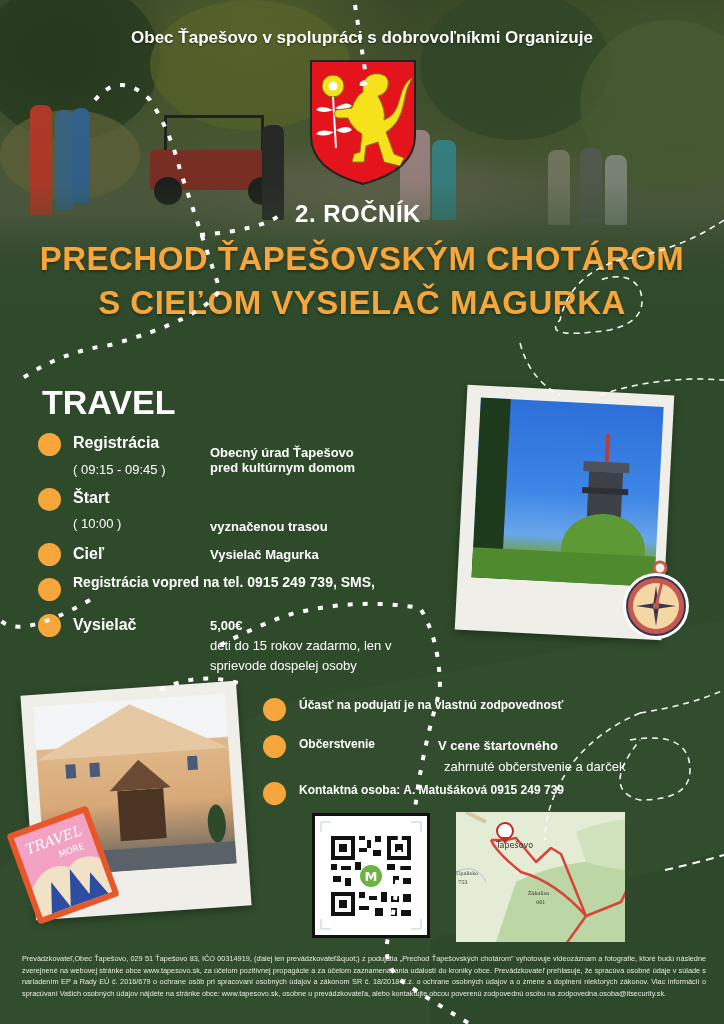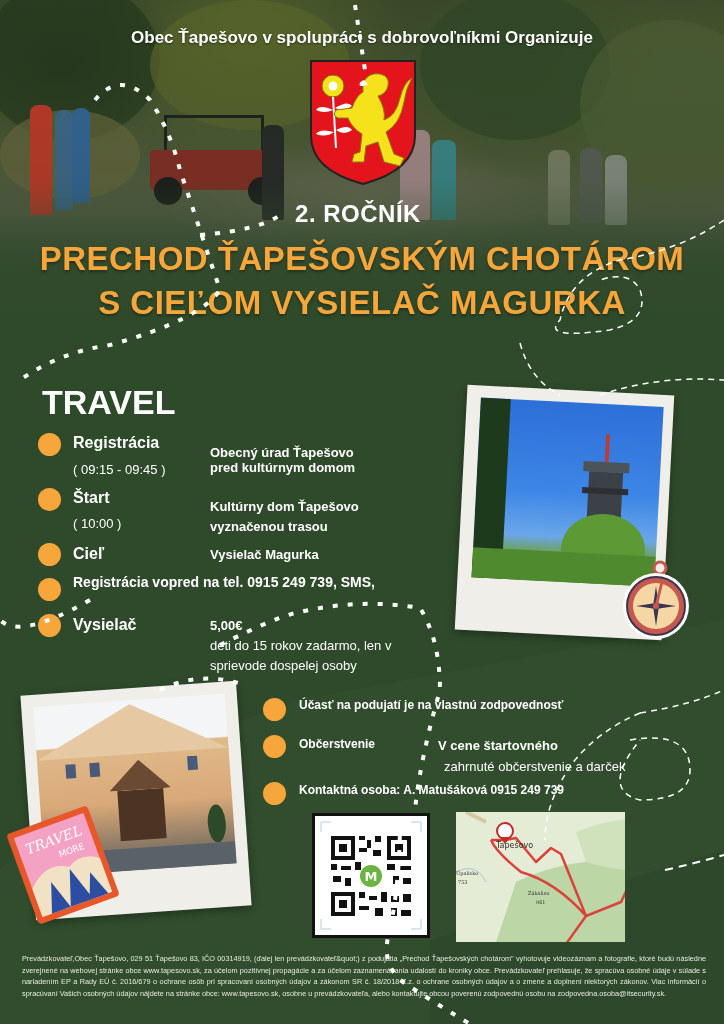--- a/index.html
+++ b/index.html
@@ -118,21 +118,20 @@
 
   <div class="dot" style="left:38px;top:433px"></div>
   <div class="txt lbl" style="left:73px;top:434px">Registrácia</div>
   <div class="txt time" style="left:73px;top:462px">( 09:15 - 09:45 )</div>
   <div class="txt det" style="left:210px;top:443px">Obecný úrad Ťapešovo</div>
   <div class="txt det" style="left:210px;top:458px">pred kultúrnym domom</div>
 
   <div class="dot" style="left:38px;top:488px"></div>
   <div class="txt lbl" style="left:73px;top:489px">Štart</div>
   <div class="txt time" style="left:73px;top:516px">( 10:00 )</div>
-  <div class="txt det" style="left:210px;top:497px">Kultúrny dom Ťapešovo</div>
   <div class="txt det" style="left:210px;top:517px">vyznačenou trasou</div>
 
   <div class="dot" style="left:38px;top:543px"></div>
   <div class="txt lbl" style="left:73px;top:545px">Cieľ</div>
   <div class="txt det" style="left:210px;top:545px">Vysielač Magurka</div>
 
   <div class="dot" style="left:38px;top:578px"></div>
   <div class="txt lbl" style="left:73px;top:574px;font-size:14px">Registrácia vopred na tel. 0915 249 739, SMS,</div>
 
   <div class="dot" style="left:38px;top:614px"></div>

